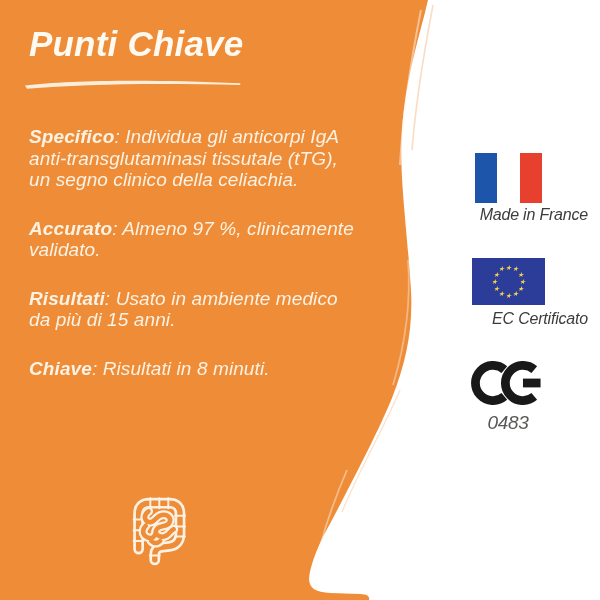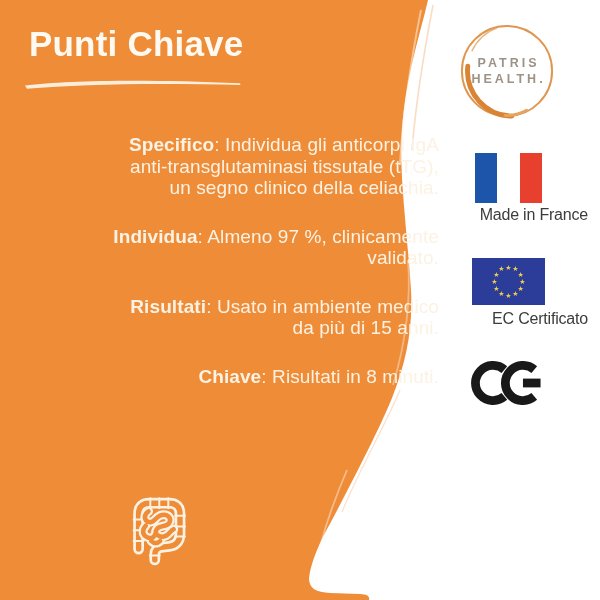--- a/index.html
+++ b/index.html
@@ -1,32 +1,32 @@
 <!DOCTYPE html>
 <html style="--orange: #EE8C38; --cream: #FBF2E3; --fr-blue: #1C55A9; --fr-red: #E8402F; --eu-blue: #2B3D98; --eu-star: #F2CE4E; --dark-text: #3C3C3B; --ce-black: #19191A; --number-gray: #585857; --logo-text: #9C9286; --logo-ring: #D98434;"><head>
 <meta charset="utf-8">
 <style>
   html,body{margin:0;padding:0;background:#ffffff;}
   .canvas{
     position:relative;width:600px;height:600px;overflow:hidden;
-    background:#ffffff;font-family:"Liberation Sans",sans-serif;
+    background:#ffffff;font-family:"Liberation Sans",sans-serif;font-style:italic;
   }
   svg.bg{position:absolute;left:0;top:0;}
 
   
   .title{
     position:absolute;left:29px;top:24px;margin:0;
     font-size:35px;line-height:1.15;font-weight:700;
     color:#FEFAF1;letter-spacing:.2px;
   }
   .title-underline{position:absolute;left:22px;top:77px;}
   .points{position:absolute;left:29px;top:122px;width:410px;}
   .points p{
-    margin:12px 0 27px 0;font-size:19px;line-height:21.5px;
-    color:var(--cream);white-space:pre-line;letter-spacing:.1px;text-align:right;
+    margin:4px 0 27px 0;font-size:19px;line-height:21.5px;
+    color:var(--cream);white-space:pre-line;letter-spacing:.1px;
   }
   .points p strong{font-weight:700;}
   .intestine{position:absolute;left:111px;top:478px;}
 
   
   .logo{
     position:absolute;left:458px;top:22px;width:98px;height:98px;
   }
   .logo svg{position:absolute;left:0;top:0;}
   .logo-text{
@@ -82,21 +82,21 @@
 
   <h1 class="title">Punti Chiave</h1>
   <svg class="title-underline" width="225" height="14" viewBox="0 0 225 14" aria-hidden="true">
     <path style="fill:var(--cream)" opacity="0.95" d="M3,8.5 C45,3.2 125,2 218,6.2 L218.5,8 C130,5.8 58,7.2 5,11.8 Z"></path>
   </svg>
 
   <div class="points">
     <p><strong>Specifico</strong><span>: </span><span>Individua gli anticorpi IgA
 anti-transglutaminasi tissutale (tTG),
 un segno clinico della celiachia.</span></p>
-    <p><strong>Individua</strong><span>: </span><span>Almeno 97&nbsp;%, clinicamente
+    <p><strong>Accurato</strong><span>: </span><span>Almeno 97&nbsp;%, clinicamente
 validato.</span></p>
     <p><strong>Risultati</strong><span>: </span><span>Usato in ambiente medico
 da più di 15 anni.</span></p>
     <p><strong>Chiave</strong><span>: </span><span>Risultati in 8 minuti.</span></p>
   </div>
 
   <svg class="intestine" width="93" height="90" viewBox="0 0 100 100" aria-hidden="true">
     <g fill="none" stroke-linecap="round" stroke-linejoin="round">
 
       <path style="stroke:var(--cream)" stroke-width="12" d="M29,79 L29,40 C29,32 33,28 41,28 L63,28 C71,28 75,32 75,40 L75,62 C75,70 71,75 63,76 L54,77 C49,78 47,81 47,85 L47,91"></path>
@@ -113,32 +113,20 @@
           <path d="M69.5,54 L80.5,54"></path>
           <path d="M69.5,65 L80.5,65"></path>
         <path d="M41.5,86 L52.5,86"></path>
       </g>
 
       <path style="stroke:var(--cream)" stroke-width="10" d="M40,37 C34,41 35,48 41,49 C47,50 48,42 55,41 C62,40 66,45 63,50 C60,55 52,52 49,57 C46,62 51,66 57,65 C63,64 64,58 68,57 M37,53 C33,57 33,62 37,65 C41,68 46,67 47,63 M43,70 C46,73 50,73 53,70"></path>
       <path style="stroke:var(--orange)" stroke-width="5" d="M40,37 C34,41 35,48 41,49 C47,50 48,42 55,41 C62,40 66,45 63,50 C60,55 52,52 49,57 C46,62 51,66 57,65 C63,64 64,58 68,57 M37,53 C33,57 33,62 37,65 C41,68 46,67 47,63 M43,70 C46,73 50,73 53,70"></path>
     </g>
   </svg>
 
-  <div class="logo">
-    <svg width="98" height="98" viewBox="0 0 100 100" aria-hidden="true">
-      <circle cx="50" cy="50" r="46" fill="none" style="stroke:var(--logo-ring)" stroke-width="2" opacity="0.85"></circle>
-      <path d="M10,45 A46,46 0 0 0 55,96" fill="none" style="stroke:var(--logo-ring)" stroke-width="5" stroke-linecap="round"></path>
-      <path d="M48,95.5 A46,46 0 0 0 70,90" fill="none" stroke="#E5A45F" stroke-width="3" stroke-linecap="round"></path>
-      <path d="M14,30 A46,46 0 0 1 40,6" fill="none" stroke="#E5A45F" stroke-width="1.4" opacity="0.8"></path>
-    </svg>
-    <div class="logo-text">
-      <span>PATRIS</span>
-      <span>HEALTH.</span>
-    </div>
-  </div>
 
   <div class="fr-flag">
     <div class="fr-blue"></div>
     <div class="fr-white"></div>
     <div class="fr-red"></div>
   </div>
   <div class="caption mif">Made in France</div>
 
   <div class="eu-flag">
     <div>
@@ -158,14 +146,15 @@
   </div>
   <div class="caption ecc">EC Certificato</div>
 
   <svg class="ce-mark" width="74" height="44" viewBox="0 0 84 50" aria-hidden="true">
     <g fill="none" style="stroke:var(--ce-black)" stroke-width="10">
       <path d="M37.86,9.68 A20,20 0 1 0 37.86,40.32"></path>
       <path d="M71.86,9.68 A20,20 0 1 0 71.86,40.32"></path>
       <path d="M59,25 L79,25"></path>
     </g>
   </svg>
+  <div class="ce-number">0483</div>
 
 </div>
 
 </body></html>

